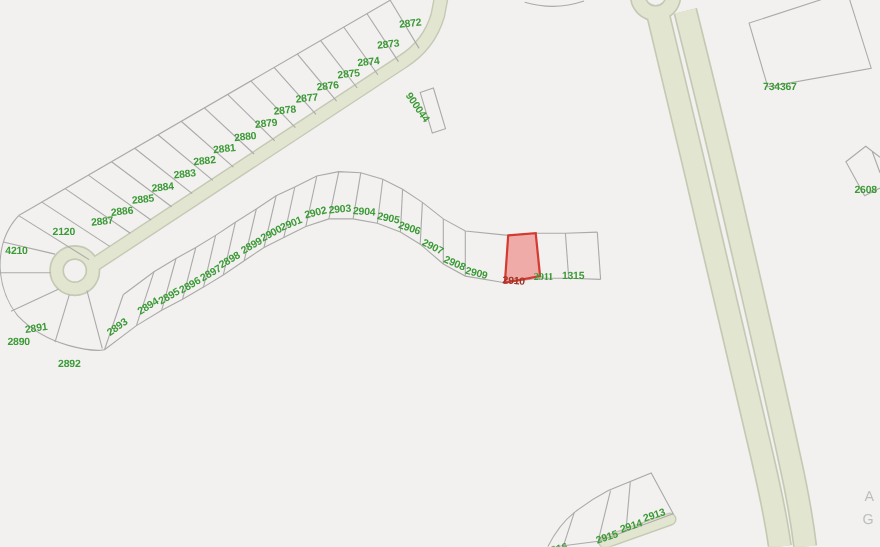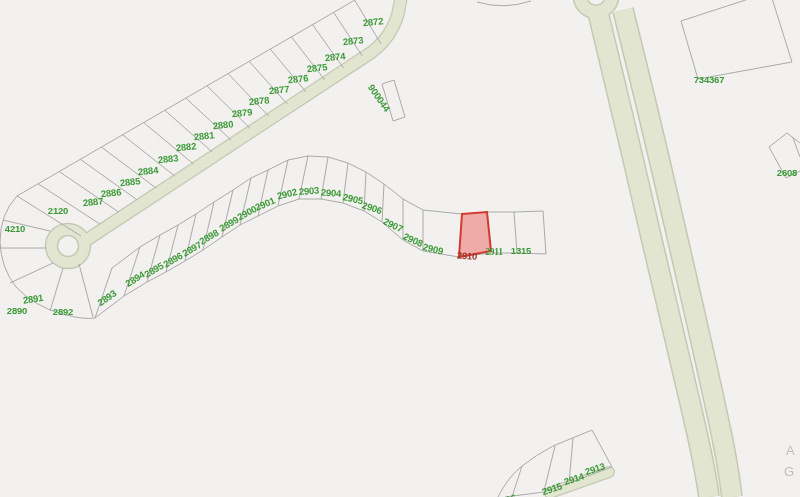--- a/index.html
+++ b/index.html
@@ -137,21 +137,21 @@
       <div class="plabel" style="left: 186px; top: 147px; transform: translate(-50%, -50%) rotate(-6deg);">2882</div>
       <div class="plabel" style="left: 168px; top: 159px; transform: translate(-50%, -50%) rotate(-6deg);">2883</div>
       <div class="plabel" style="left: 148px; top: 171px; transform: translate(-50%, -50%) rotate(-6deg);">2884</div>
       <div class="plabel" style="left: 130px; top: 182px; transform: translate(-50%, -50%) rotate(-6deg);">2885</div>
       <div class="plabel" style="left: 111px; top: 193px; transform: translate(-50%, -50%) rotate(-6deg);">2886</div>
       <div class="plabel" style="left: 93px; top: 202px; transform: translate(-50%, -50%) rotate(-6deg);">2887</div>
       <div class="plabel" style="left: 58px; top: 211px; transform: translate(-50%, -50%) rotate(0deg);">2120</div>
       <div class="plabel" style="left: 15px; top: 229px; transform: translate(-50%, -50%) rotate(0deg);">4210</div>
       <div class="plabel" style="left: 17px; top: 275px; transform: translate(-50%, -50%) rotate(0deg); margin-top: 36px;">2890</div>
       <div class="plabel" style="left: 33px; top: 299px; transform: translate(-50%, -50%) rotate(-8deg);">2891</div>
-      <div class="plabel" style="left: 63px; top: 312px; transform: translate(-50%, -50%) rotate(0deg);">2892</div>
+      <div class="plabel" style="left: 63px; top: 331px; transform: translate(-50%, -50%) rotate(0deg);">2892</div>
       <div class="plabel" style="left: 107px; top: 298px; transform: translate(-50%, -50%) rotate(-35deg);">2893</div>
       <div class="plabel" style="left: 135px; top: 279px; transform: translate(-50%, -50%) rotate(-32deg);">2894</div>
       <div class="plabel" style="left: 154px; top: 270px; transform: translate(-50%, -50%) rotate(-30deg);">2895</div>
       <div class="plabel" style="left: 173px; top: 260px; transform: translate(-50%, -50%) rotate(-30deg);">2896</div>
       <div class="plabel" style="left: 192px; top: 249px; transform: translate(-50%, -50%) rotate(-30deg);">2897</div>
       <div class="plabel" style="left: 209px; top: 237px; transform: translate(-50%, -50%) rotate(-30deg);">2898</div>
       <div class="plabel" style="left: 229px; top: 224px; transform: translate(-50%, -50%) rotate(-30deg);">2899</div>
       <div class="plabel" style="left: 247px; top: 213px; transform: translate(-50%, -50%) rotate(-28deg);">2900</div>
       <div class="plabel" style="left: 265px; top: 204px; transform: translate(-50%, -50%) rotate(-22deg);">2901</div>
       <div class="plabel" style="left: 287px; top: 194px; transform: translate(-50%, -50%) rotate(-14deg);">2902</div>

